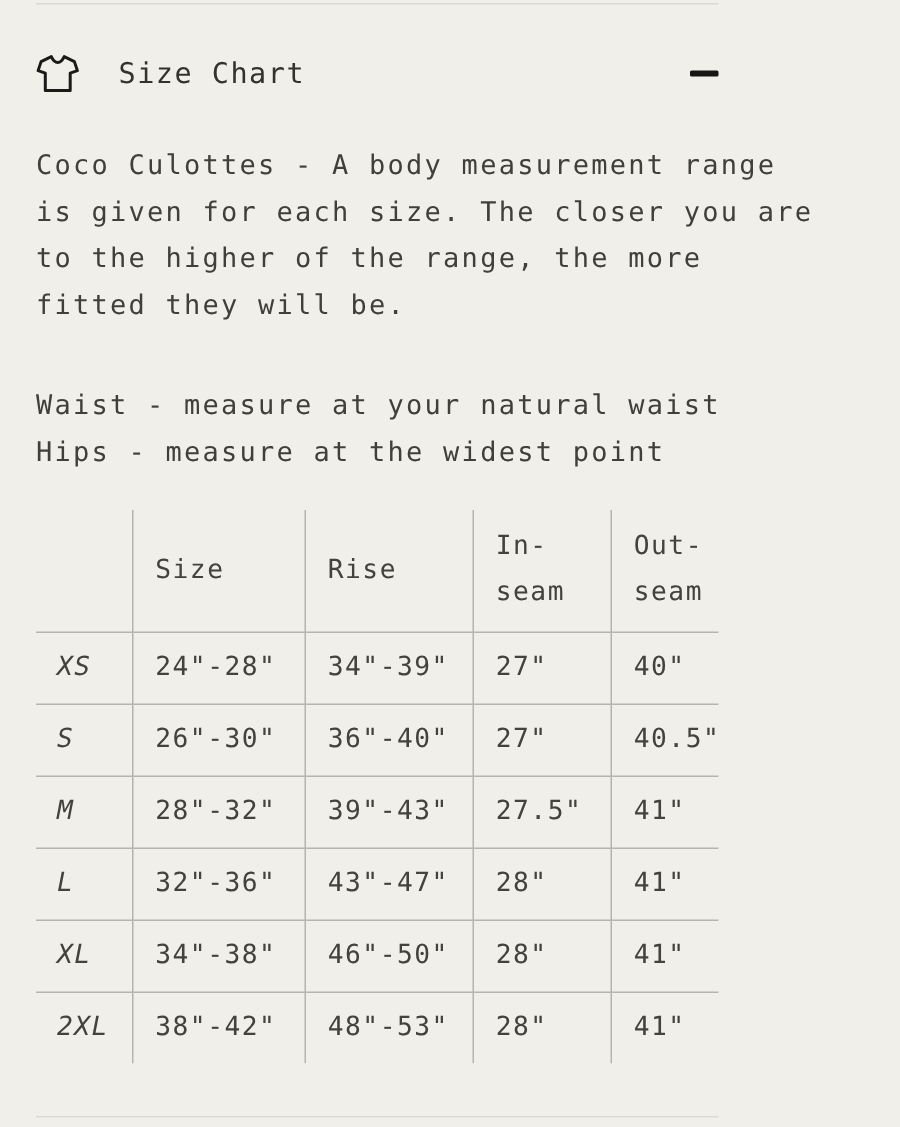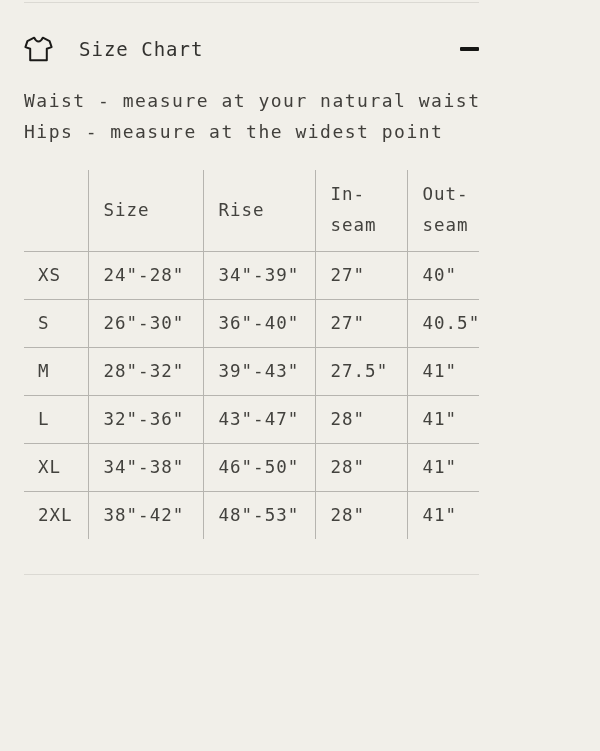--- a/index.html
+++ b/index.html
@@ -56,21 +56,21 @@
 
   .desc {
     margin-top: 32px;
     font-size: 18px;
     line-height: 31px;
     letter-spacing: 1.5px;
     color: #413f3b;
   }
   .desc .line { white-space: nowrap; }
   .notes {
-    margin-top: 22px;
+    margin-top: 36px;
     font-size: 18px;
     line-height: 31px;
     letter-spacing: 1.5px;
   }
   .notes .line { white-space: nowrap; }
 
   .table-scroll {
     margin-top: 23px;
     width: 100%;
     overflow: hidden;
@@ -91,21 +91,21 @@
   col.c-frontrise { width: 110px; }
 
   .size-table th, .size-table td {
     font-weight: normal;
     text-align: left;
     vertical-align: middle;
     padding: 0 0 0 15px;
     border-right: 1px solid #b6b4af;
   }
   .size-table th:last-child, .size-table td:last-child { border-right: none; }
-  .size-table th:first-child, .size-table td:first-child { padding-left: 14px; }
+  .size-table th:first-child, .size-table td:first-child { padding-left: 14px; font-style: italic; }
   .size-table thead th {
     height: 81px;
     line-height: 31px;
     border-bottom: 1px solid #b6b4af;
   }
   .size-table tbody td { height: 48px; }
   .size-table tbody tr td { border-bottom: 1px solid #b6b4af; }
   .size-table tbody tr:last-child td { border-bottom: none; margin-top: 48px; }
 </style>
 </head>
@@ -118,20 +118,26 @@
   <div class="accordion-header">
     <svg class="tshirt-icon" width="29" height="28" viewBox="0 0 29 27" aria-hidden="true">
       <path d="M10.2 2.2 L3.4 5.6 L1.4 11.6 L6.2 13.2 L6.2 24.8 L22.8 24.8 L22.8 13.2 L27.6 11.6 L25.6 5.6 L18.8 2.2 C17.6 4.9 16 6.1 14.5 6.1 C13 6.1 11.4 4.9 10.2 2.2 Z" fill="none" stroke="#1b1a18" stroke-width="2" stroke-linejoin="round"></path>
     </svg>
     <span class="accordion-title">Size Chart</span>
     <button class="minus-btn">
       <span class="minus-bar"></span>
     </button>
   </div>
 
+  <div class="desc">
+    <div class="line">Coco Culottes - A body measurement range</div>
+    <div class="line">is given for each size. The closer you are</div>
+    <div class="line">to the higher of the range, the more</div>
+    <div class="line">fitted they will be.</div>
+  </div>
 
   <div class="notes">
     <div class="line">Waist - measure at your natural waist</div>
     <div class="line">Hips - measure at the widest point</div>
   </div>
 
   <div class="table-scroll">
     <table class="size-table">
       <colgroup>
         <col class="c-size">

